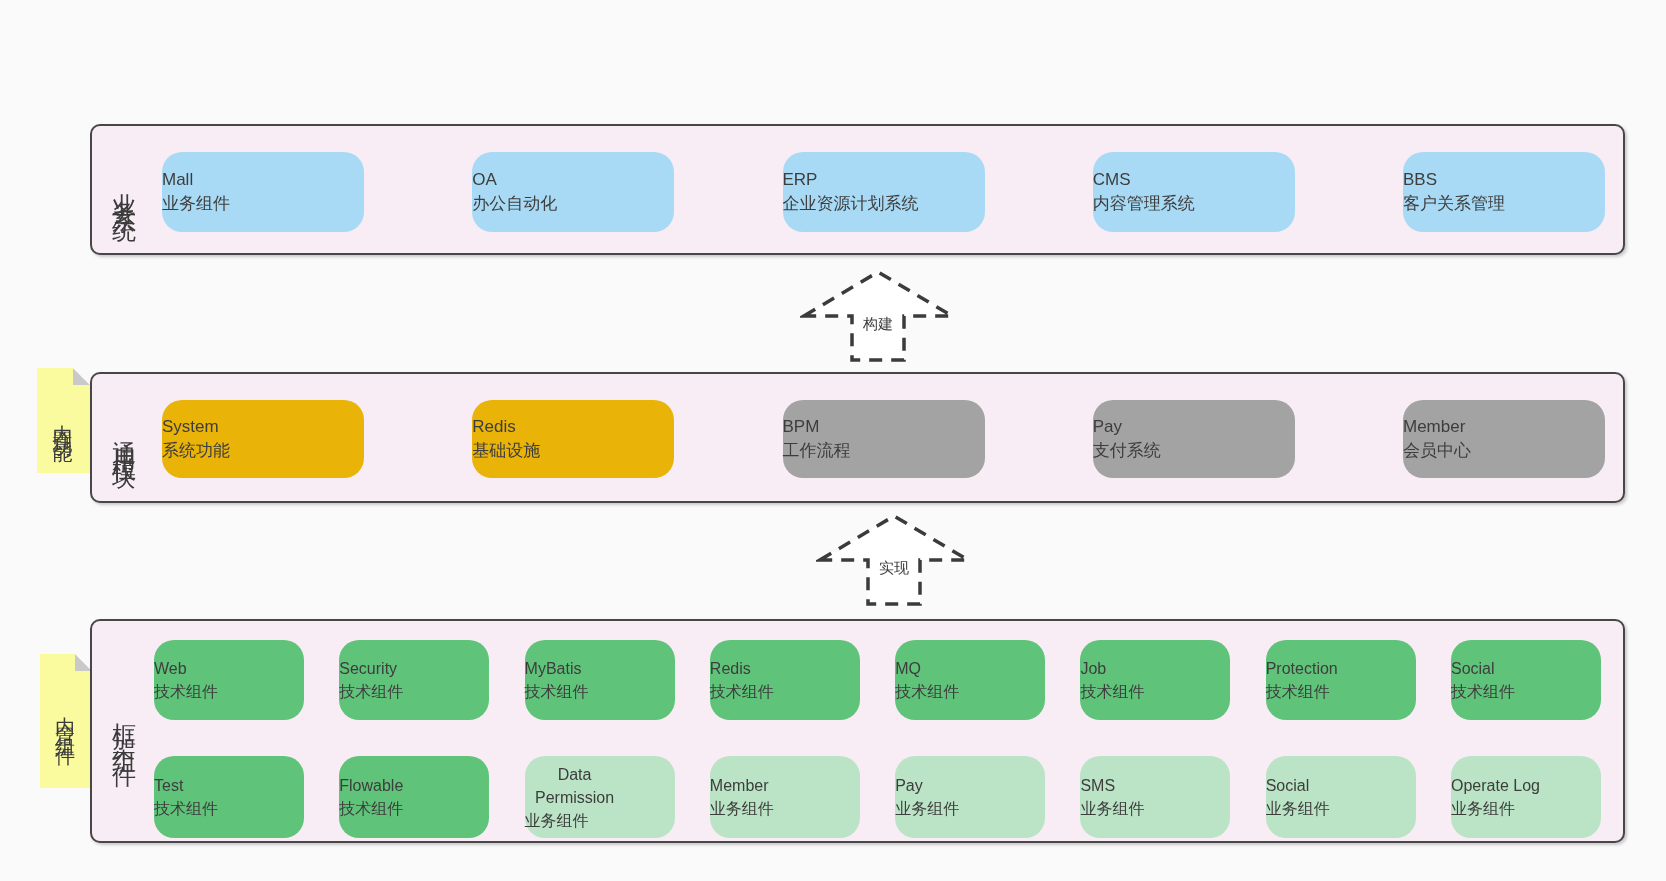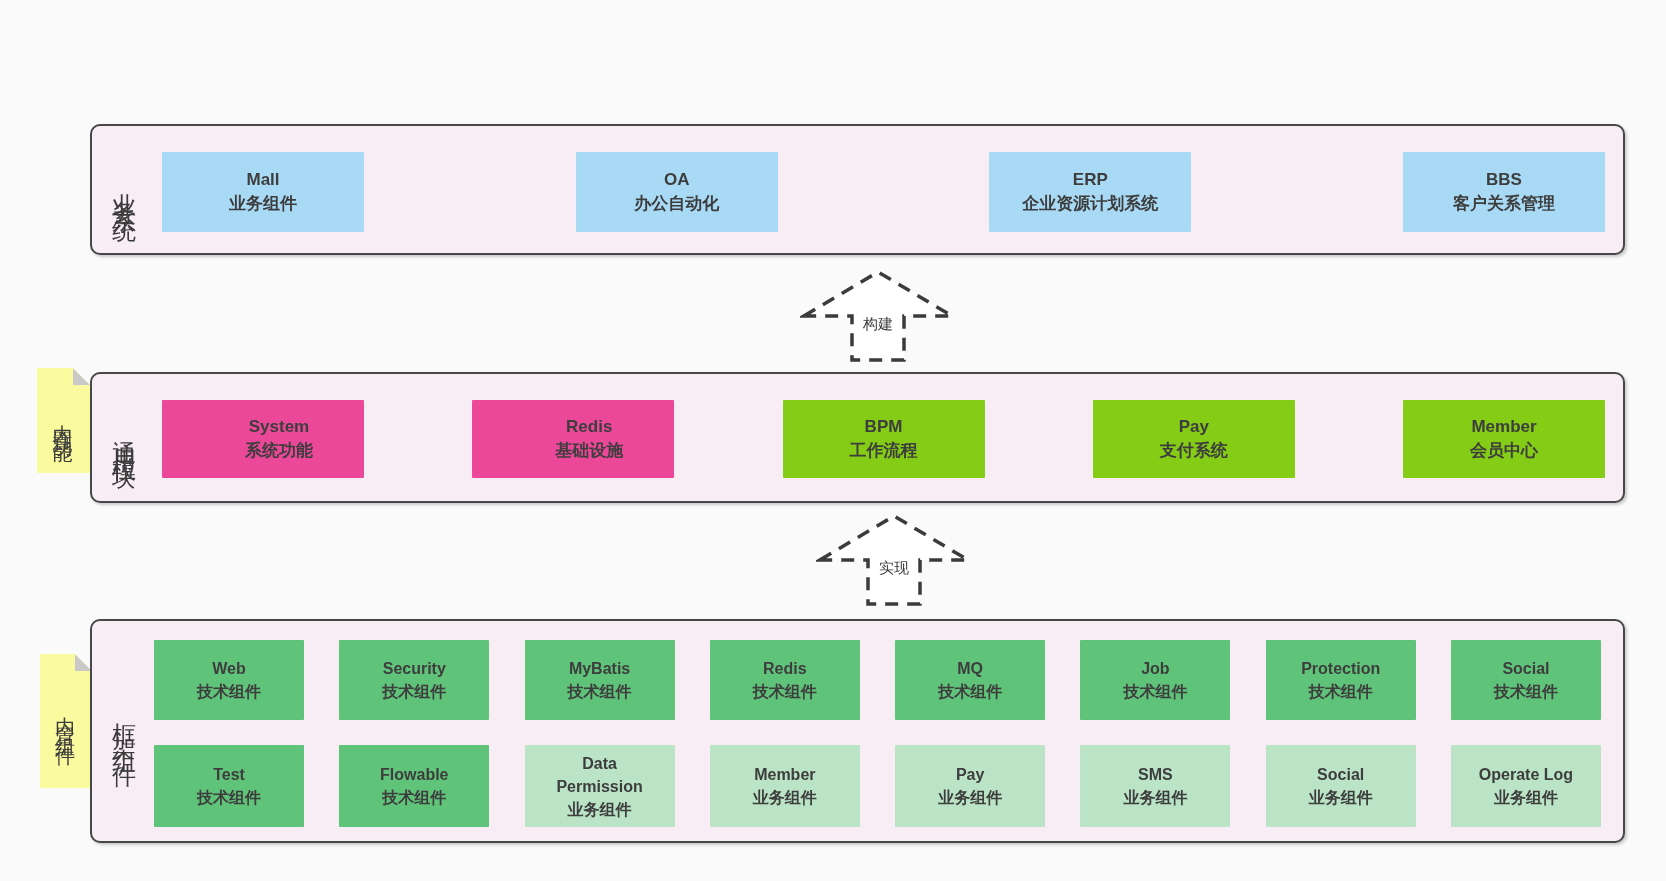--- a/index.html
+++ b/index.html
@@ -24,36 +24,35 @@
   }
   .band-3 .vlabel{letter-spacing:14px;}
   .boxes{
     position:absolute;left:70px;right:18px;
     display:flex;justify-content:space-between;
   }
   .band-1 .boxes{top:26px;height:80px;}
   .band-2 .boxes{top:26px;height:78px;}
   .rows{
     position:absolute;left:62px;right:22px;top:19px;
-    display:flex;flex-direction:column;gap:25px;
+    display:flex;flex-direction:column;gap:36px;
   }
   .row{display:flex;justify-content:space-between;}
   .row-1 .box{height:80px;}
   .row-2 .box{height:82px;}
   .box{
-    border-radius:1px;display:flex;flex-direction:column;
-    justify-content:center;align-items:center;text-align:center;
+    border-radius:20px;display:flex;flex-direction:column;
+    justify-content:center;align-items:flex-start;text-align:center;
     box-sizing:border-box;
-    font-weight:bold;
   }
   .band-1 .box,.band-2 .box{width:202px;font-size:17px;line-height:24px;}
   .band-3 .box{width:150px;font-size:16px;line-height:23px;}
   .blue{background:#a9daf5;}
-  .red{background:#ec4899;padding-left:32px;}
-  .pink{background:#84cc16;}
+  .red{background:#eab308;}
+  .pink{background:#a3a3a3;}
   .green{background:#60c37a;}
   .lightgreen{background:#bae4c5;}
   .t.wrap{width:100px;}
   .sticky{
     position:absolute;background:#fafa9e;z-index:0;
     clip-path:polygon(0 0,calc(100% - 17px) 0,100% 17px,100% 100%,0 100%);
   }
   .sticky-1{left:37px;top:368px;width:53px;height:105px;}
   .sticky-2{left:40px;top:654px;width:52px;height:134px;}
   .sticky .fold{
@@ -89,20 +88,24 @@
     </div>
     <div class="box blue">
       <div class="t">OA</div>
       <div class="s">办公自动化</div>
     </div>
     <div class="box blue">
       <div class="t">ERP</div>
       <div class="s">企业资源计划系统</div>
     </div>
     <div class="box blue">
+      <div class="t">CMS</div>
+      <div class="s">内容管理系统</div>
+    </div>
+    <div class="box blue">
       <div class="t">BBS</div>
       <div class="s">客户关系管理</div>
     </div>
   </div>
 </div>
 
 <svg class="arrow-svg" style="left:800px;top:268px;" width="156" height="96" viewBox="0 0 156 96">
   <polygon points="4,48 78,4 152,48 104,48 104,92 52,92 52,48"></polygon>
   <text x="78" y="61">构建</text>
 </svg>

